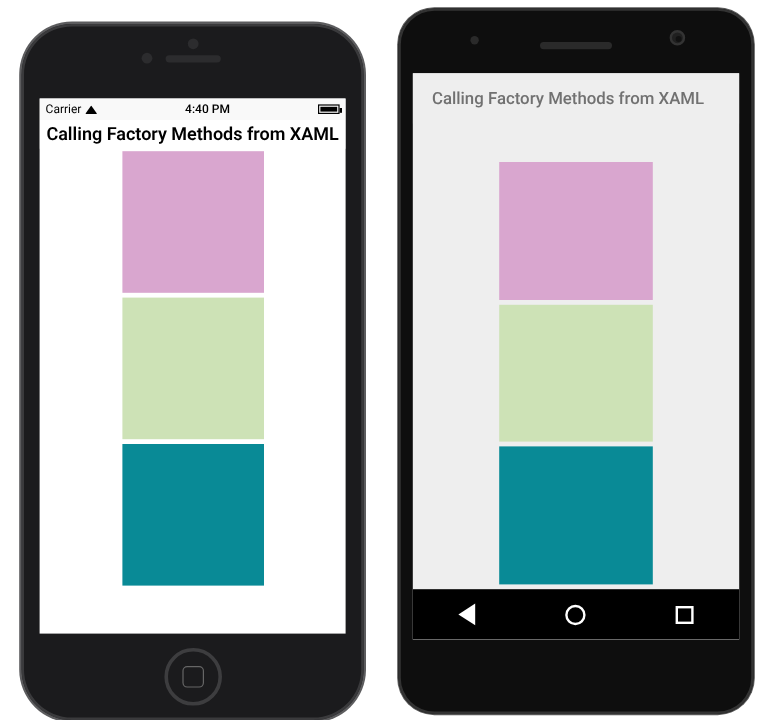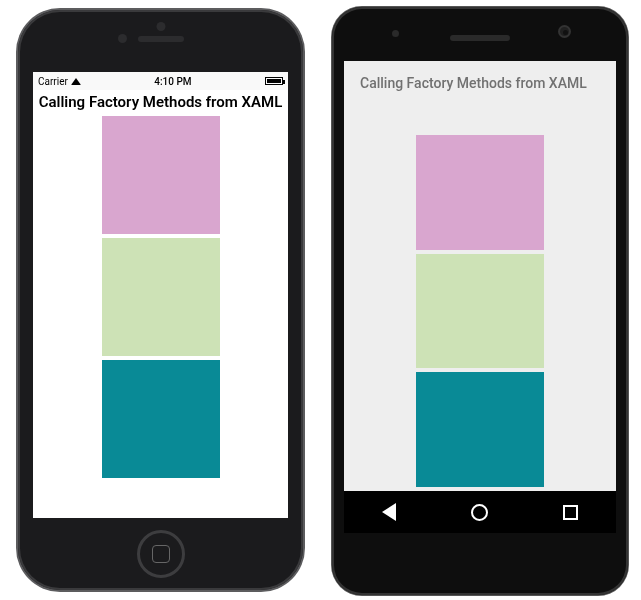--- a/index.html
+++ b/index.html
@@ -9,21 +9,21 @@
     height: 600px;
     font-family: -apple-system, "Helvetica Neue", Roboto, Arial, sans-serif;
     position: relative;
     overflow: hidden;
   }
   .stage { position: relative; width: 641px; height: 600px; }
 
   
   .iphone {
     position: absolute;
-    left: 18px; top: 10px;
+    left: 18px; top: 20px;
     width: 285px; height: 580px;
     background: #1b1b1d;
     border-radius: 42px;
     box-shadow: inset 0 0 0 2px #3a3a3c, 0 0 0 2px #5c5c5e;
   }
   .iphone .speaker {
     position: absolute; top: 26px; left: 50%; transform: translateX(-50%);
     width: 46px; height: 6px; background: #2c2c2e; border-radius: 3px;
   }
   .iphone .camera {
@@ -159,21 +159,21 @@
   <div class="iphone">
     <div class="sensor"></div>
     <div class="speaker"></div>
     <div class="camera"></div>
     <div class="screen">
       <div class="ios-status">
         <div class="left">
           <span>Carrier</span>
           <span class="ios-wifi"></span>
         </div>
-        <span class="center">4:10 PM</span>
+        <span class="center">4:40 PM</span>
         <div class="right">
           <span class="ios-battery">
               <span class="fill"></span>
             </span>
         </div>
       </div>
       <div class="ios-title">Calling Factory Methods from XAML</div>
       <div class="ios-content">
         <div class="swatch-ios" style="background:#d9a6cf"></div>
         <div class="swatch-ios" style="background:#cde2b6"></div>

